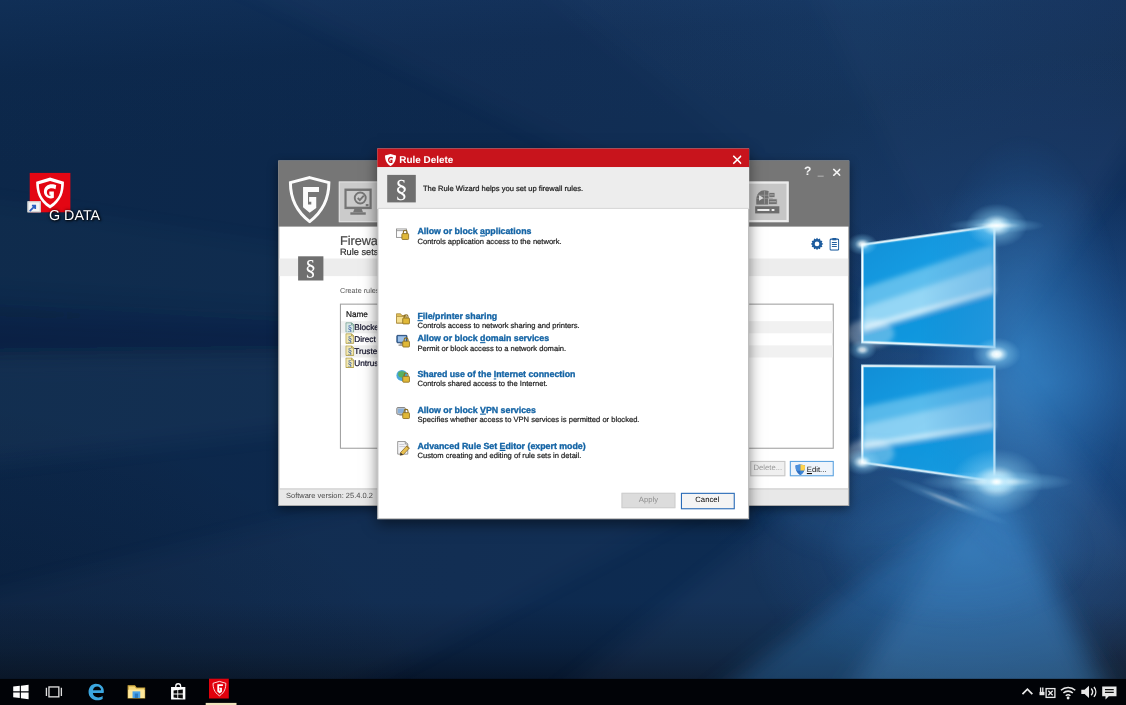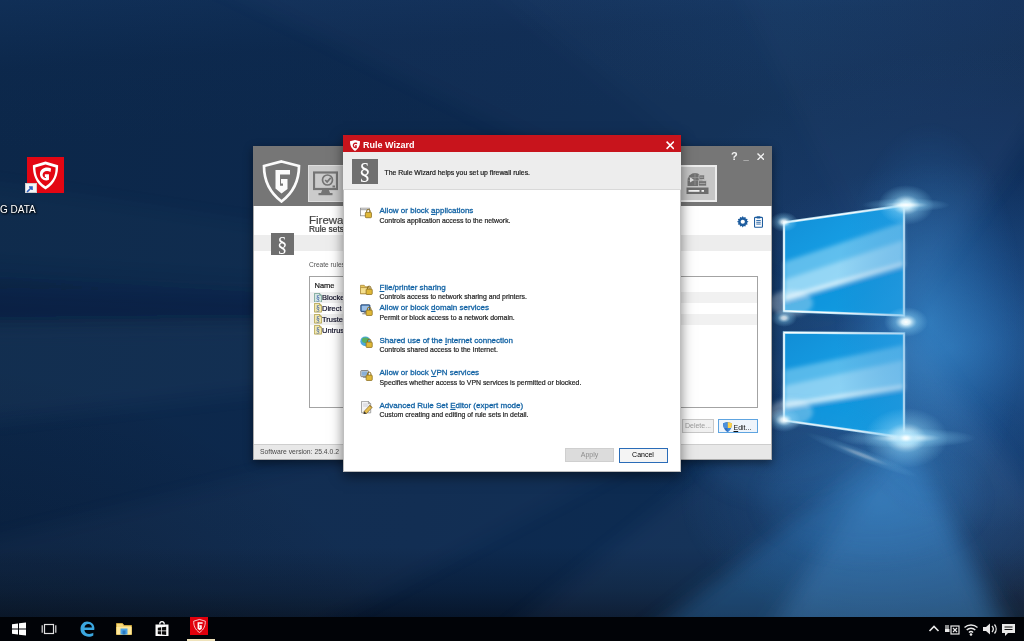--- a/index.html
+++ b/index.html
@@ -13,21 +13,21 @@
   radial-gradient(ellipse 560px 260px at 860px -60px, rgba(40,100,180,0.10) 0%, rgba(0,0,0,0) 70%),
   radial-gradient(ellipse 900px 700px at -100px 780px, rgba(2,8,22,0.5) 0%, rgba(0,0,0,0) 60%),
   radial-gradient(ellipse 500px 300px at 1100px 680px, rgba(3,10,26,0.6) 0%, rgba(0,0,0,0) 65%),
   linear-gradient(100deg, #0c2749 0%, #0d294e 45%, #0d2c52 70%, #0b2448 100%);
 }
 #beams{left:0;top:0;width:1024px;height:617px;}
 
 #gdicon{left:27px;top:157px;width:37px;height:36px;background:#e30613;}
 #gdicon svg{position:absolute;left:4px;top:2.5px;}
 #gdarrow{left:25px;top:183px;width:12px;height:10px;background:#f5f5f5;border:1px solid #cfcfcf;box-sizing:border-box;}#gdarrow svg{display:block;margin:0.5px auto 0;}
-#gdlabel{left:0px;top:204px;width:91px;text-align:left;color:#fff;font-size:10px;text-shadow:1px 1px 2px #000,0 0 3px #000;}
+#gdlabel{left:0px;top:188px;width:91px;text-align:right;color:#fff;font-size:13px;text-shadow:1px 1px 2px #000,0 0 3px #000;}
 
 #mainwin{left:253px;top:146px;width:519px;height:314px;background:#fff;box-shadow:0 3px 9px rgba(0,0,0,0.45);outline:1px solid rgba(90,90,90,0.5);outline-offset:-1px;}
 #mwheader{left:0;top:0;width:519px;height:60px;background:#767676;}
 #mwtile1{left:55px;top:18.5px;width:36px;height:37.5px;background:#cbcbcb;border:1.5px solid #dedede;box-sizing:border-box;}
 #mwtile2{left:424px;top:18.5px;width:40px;height:37.5px;background:#c6c6c6;border:2px solid #ececec;box-sizing:border-box;}
 #mwctrl span{position:absolute;color:#f2f2f2;font-size:9.5px;font-weight:bold;}
 #mwtitle{left:56px;top:68px;color:#474747;font-size:11.5px;-webkit-text-stroke:0.2px #474747;}
 #mwgear{left:484px;top:70px;}
 #mwclip{left:501px;top:69.5px;}
 #rulesetband{left:1px;top:89px;width:517px;height:15.5px;background:#ededed;}
@@ -45,21 +45,21 @@
 #mwfooter span{margin-left:6px;}
 
 #dlg{left:343px;top:135px;width:338px;height:337px;background:#fff;box-shadow:0 4px 12px rgba(0,0,0,0.5);outline:1px solid rgba(110,110,110,0.45);outline-offset:-1px;}
 #dlgtitle{left:0;top:0;width:338px;height:17px;background:#c8141c;}
 #dlgtitle .t{position:absolute;left:20px;top:4.5px;color:#fff;font-size:9px;font-weight:bold;}
 #dlghdr{left:0;top:17px;width:338px;height:38px;background:#ededed;border-bottom:1px solid #d9d9d9;box-sizing:border-box;}
 #dlgsect{left:9px;top:6.5px;width:25.5px;height:25.5px;background:#6f6f6f;color:#fff;font-size:23px;text-align:center;line-height:25px;font-family:"Liberation Serif",serif;}
 #dlghdrtext{left:41.5px;top:17px;font-size:6.9px;color:#1a1a1a;-webkit-text-stroke:0.2px #1a1a1a;}
 .item{position:absolute;left:17px;width:310px;height:30px;}
 .item svg{position:absolute;left:0;top:0;}
-.item .tt{position:absolute;left:19.5px;top:-0.5px;color:#1464a5;font-size:8px;font-weight:normal;white-space:nowrap;-webkit-text-stroke:0.3px #1464a5;}
+.item .tt{position:absolute;left:19.5px;top:-0.5px;color:#1464a5;font-size:8px;font-weight:bold;white-space:nowrap;-webkit-text-stroke:0.3px #1464a5;}
 .item .dd{position:absolute;left:19.5px;top:10px;color:#242424;font-size:6.9px;white-space:nowrap;-webkit-text-stroke:0.2px #242424;}
 #btnApply{left:222px;top:313px;width:49px;height:14px;background:#dcdcdc;border:1px solid #cfcfcf;box-sizing:border-box;color:#8e8e8e;font-size:7px;text-align:center;line-height:12px;}
 #btnCancel{left:275.5px;top:312.5px;width:49px;height:15px;background:#f4f4f4;border:1.5px solid #2a6cb8;box-sizing:border-box;color:#000;font-size:7px;text-align:center;line-height:12px;}
 
 #taskbar{left:0;top:617px;width:1024px;height:24px;background:#010307;}
 .tbico{position:absolute;top:0px;width:24px;height:24px;}
 #tbgd{left:190px;top:0px;width:18px;height:18px;background:#e1000c;}
 #tbline{left:187px;top:22px;width:28px;height:2px;background:#efe3bc;}
 .tray{position:absolute;top:3px;color:#eee;}
 </style>
@@ -283,21 +283,21 @@
     </div>
   <div id="mwfooter" class="abs"><span>Software version: 25.4.0.2</span></div>
 </div>
 
 <div id="dlg" class="abs">
   <div id="dlgtitle" class="abs">
     <svg style="position:absolute;left:6.5px;top:4.5px" width="10" height="11" viewBox="0 0 10 11">
       <path d="M5 0 L10 1.3 C10 5 9 8.4 5 11 C1 8.4 0 5 0 1.3 Z" fill="#fff"></path>
       <path d="M7.2 3 C6.1 2.3 4.3 2.4 3.4 3.4 C2.4 4.5 2.6 6.4 3.6 7.4 C4.4 8.2 5.7 8.4 6.8 7.9 L6.8 5.3 L4.9 5.3 L4.9 6.6 L5.4 6.6 L5.4 7 C4.9 7 4.4 6.8 4.1 6.3 C3.8 5.7 3.9 4.8 4.4 4.3 C5.1 3.7 6.3 3.8 7.1 4.3 Z" fill="#c8141c"></path>
     </svg>
-    <span class="t">Rule Wizard</span>
+    <span class="t">Rule Delete</span>
       <svg style="position:absolute;left:322.5px;top:6.3px" width="8.5" height="8.5" viewBox="0 0 8.5 8.5">
         <path d="M0.6 0.6 L7.9 7.9 M7.9 0.6 L0.6 7.9" stroke="#ffffff" stroke-width="1.5"></path>
       </svg>
   </div>
   <div id="dlghdr" class="abs">
     <div id="dlgsect" class="abs">§</div>
     <div id="dlghdrtext" class="abs">The Rule Wizard helps you set up firewall rules.</div>
   </div>
   <div class="item" style="top:71.5px">
     <svg width="13" height="13" viewBox="0 0 17 17">

